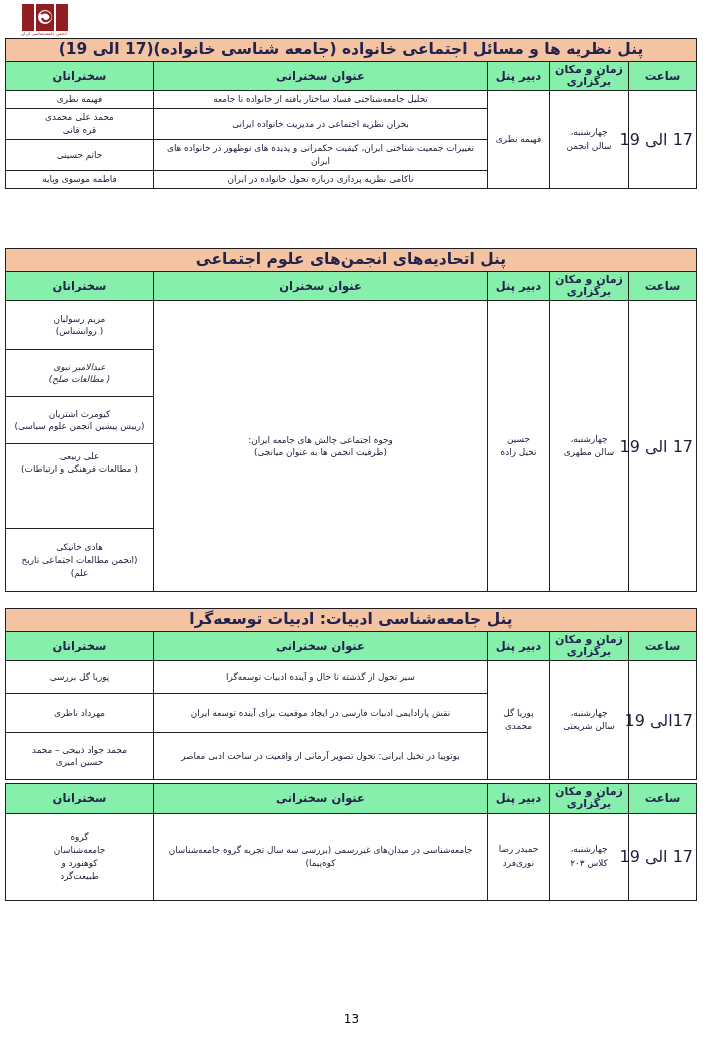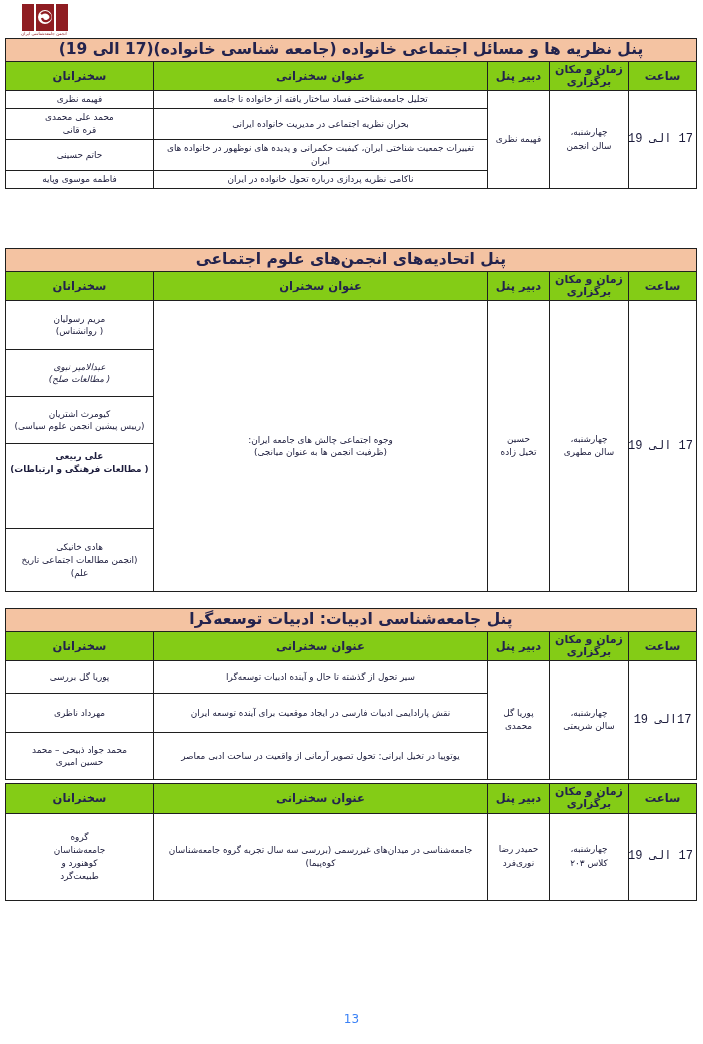--- a/index.html
+++ b/index.html
@@ -72,57 +72,57 @@
     background: #f4c3a2;
     font-weight: bold;
     font-size: 15.5px;
     color: #23234d;
     padding: 5px 4px 6px 4px;
     letter-spacing: -0.1px;
     line-height: 1.15;
   }
 
   .hdr-cell {
-    background: #84cc16;
+    background: #86efac;
     font-weight: bold;
     color: #23234d;
     line-height: 1.12;
   }
   .hdr-big   { font-size: 11.5px; }
   .hdr-small { font-size: 11px; }
 
   .cell {
     background: #ffffff;
     font-size: 8.7px;
     line-height: 1.45;
     color: #1b1b3b;
     margin-top: 20px;
   }
   .cell-title { font-size: 8.9px; }
   .cell-speaker { font-size: 8.9px; }
-  .cell-time { font-size: 12px; font-family: Liberation Mono, monospace; }
+  .cell-time { font-size: 16px; }
   .cell-vert { font-size: 8.9px; line-height: 1.55; }
 
   
   col.c-speaker { width: 148px; }
   col.c-title   { width: 334px; }
   col.c-chair   { width: 62px; }
   col.c-place   { width: 79px; }
   col.c-hour    { width: 68px; }
 
   .nowrap { white-space: nowrap; }
 
   .page-number {
     position: absolute;
     top: 1012px;
     left: 0;
     width: 703px;
     text-align: center;
     font-size: 12px;
-    color: #3b82f6;
+    color: #000000;
     direction: ltr;
     font-family: "DejaVu Sans", "Liberation Sans", sans-serif;
   }
 
   .ln { display: block; }
 </style>
 </head>
 <body>
 
 <div class="page">
@@ -247,21 +247,21 @@
             <span class="ln">( مطالعات صلح)</span>
           </td>
         </tr>
         <tr>
           <td class="cell cell-speaker" style="height:42px;">
             <span class="ln">کیومرث اشتریان</span>
             <span class="ln">(رییس پیشین انجمن علوم سیاسی)</span>
           </td>
         </tr>
         <tr>
-          <td class="cell cell-speaker" style="height:76px;vertical-align:top;padding-top:6px;font-weight:bold;">
+          <td class="cell cell-speaker" style="height:76px;vertical-align:top;padding-top:6px;">
             <span class="ln">علی ربیعی</span>
             <span class="ln">( مطالعات فرهنگی و ارتباطات)</span>
           </td>
         </tr>
         <tr>
           <td class="cell cell-speaker" style="height:58px;">
             <span class="ln">هادی خانیکی</span>
             <span class="ln">(انجمن مطالعات اجتماعی تاریخ</span>
             <span class="ln">علم)</span>
           </td>

